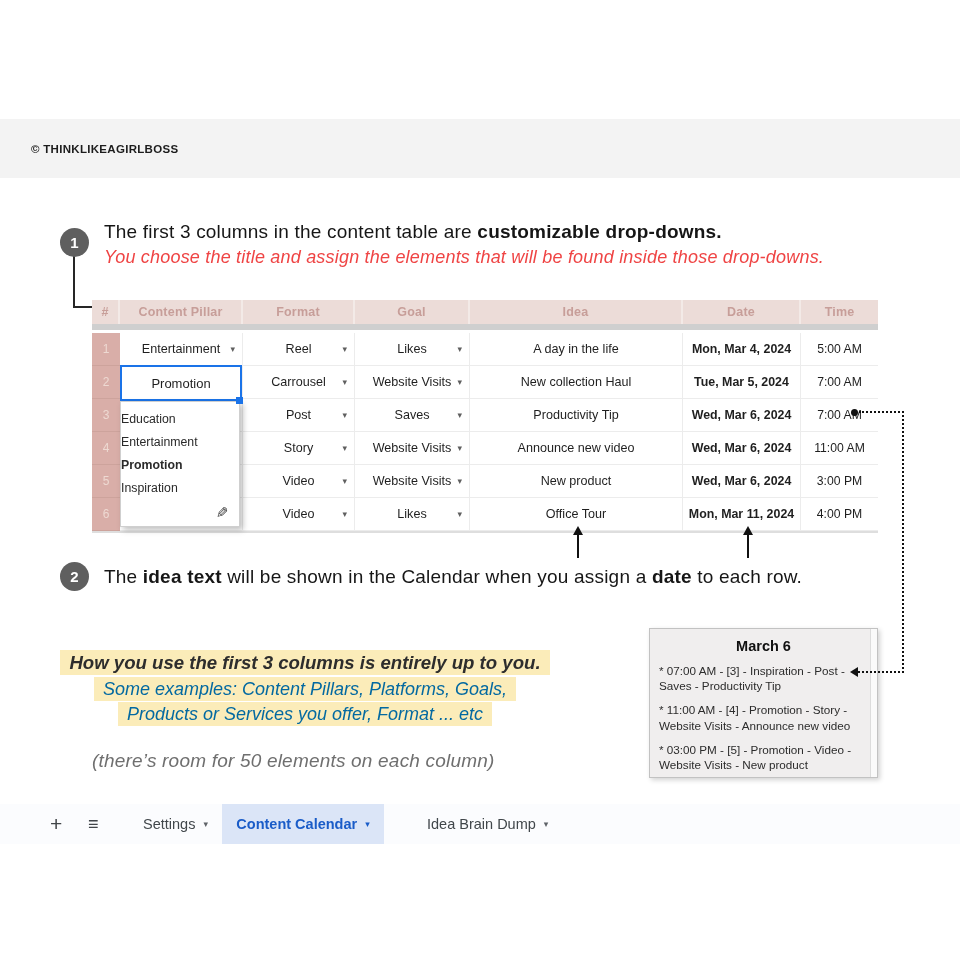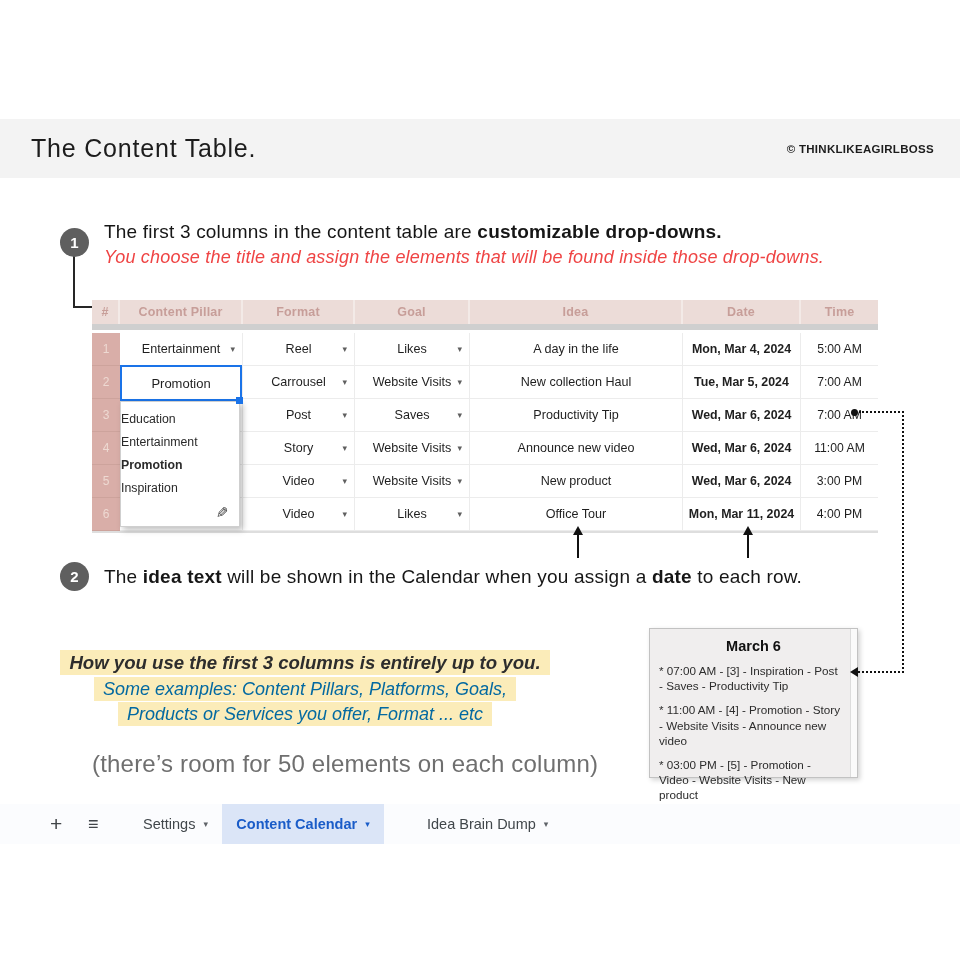--- a/index.html
+++ b/index.html
@@ -106,25 +106,25 @@
 
   
   .hl-block { position:absolute; left:40px; top:651px; width:530px; text-align:center; }
   .hl-line { line-height:24.6px; }
   .hl-line span {
     background:#fbecb9; padding:2px 9px; font-style:italic; color:#0369a1;
     -webkit-box-decoration-break:clone; box-decoration-break:clone;
   }
   .hl-line.first span { font-weight:700; font-size:18.6px; color:#2d2d2d; }
   .hl-line:not(.first) span { font-size:18px; }
-  .note { position:absolute; left:92px; top:750px; font-size:24px; color:#6f6f6f; letter-spacing:0.2px; }
+  .note { position:absolute; left:92px; top:750px; font-size:19px; font-style:italic; color:#6f6f6f; letter-spacing:0.2px; }
 
   
   .cal {
-    position:absolute; left:649px; top:628px; width:209px; height:150px;
+    position:absolute; left:649px; top:628px; width:229px; height:150px;
     background:#f0eeee; border:1px solid #c2c2c2; z-index:3;
     box-shadow:2px 2px 5px rgba(0,0,0,0.18);
   }
   .cal-scroll { position:absolute; right:0; top:0; bottom:0; width:7px; background:#fafafa; border-left:1px solid #dcdcdc; }
   .cal-title { text-align:center; font-weight:700; font-size:14.5px; color:#101010; padding-top:9px; }
   .cal-entry { font-size:11.7px; color:#2c2c2c; margin:9px 14px 0 9px; line-height:1.3; }
 
   
   .tabbar { position:absolute; left:0; top:804px; width:960px; height:40px; background:#fbfcfe; z-index:2; }
   .tb-plus { position:absolute; left:50px; top:0; height:40px; display:flex; align-items:center; font-size:21px; color:#414549; }
@@ -141,21 +141,20 @@
   .tab.active .tcaret { color:#1a5cc8; }
   .tab.settings { left:143px; }
   .tab.braindump { left:427px;text-align:right; }
 </style>
 </head>
 <body>
 
 <div class="canvas">
 
   <div class="band">
-    <div class="band-title">The Content Table.</div>
     <div class="band-copy">© THINKLIKEAGIRLBOSS</div>
   </div>
 
   <div class="badge" style="left:60px; top:228px;">
     <span>1</span>
   </div>
   <div class="step-line" style="left:104px; top:221px;"><span>The first 3 columns in the content table are </span><b>customizable drop-downs.</b></div>
   <div class="step-sub" style="left:104px; top:247px;">You choose the title and assign the elements that will be found inside those drop-downs.</div>
   <div class="conn-v"></div>
   <div class="conn-h"></div>

